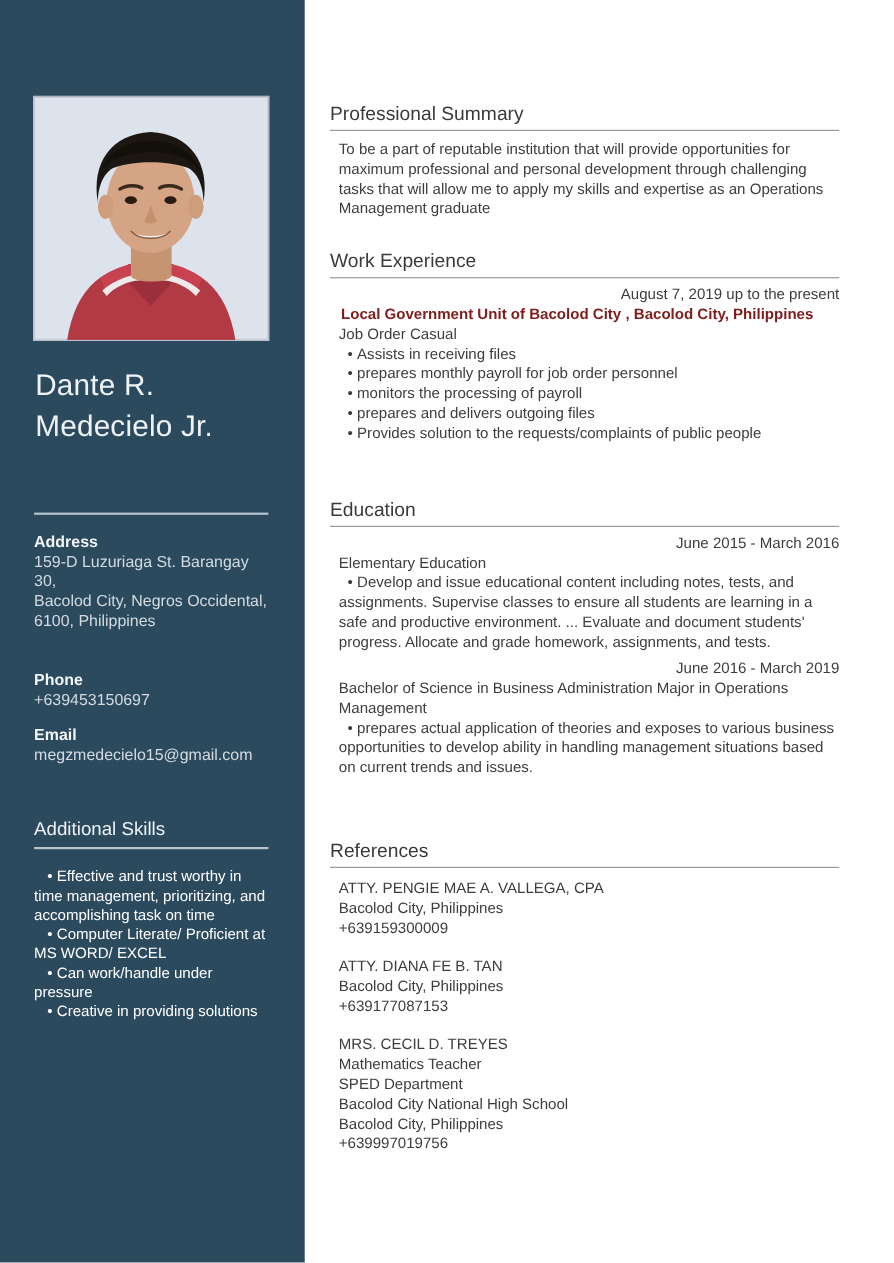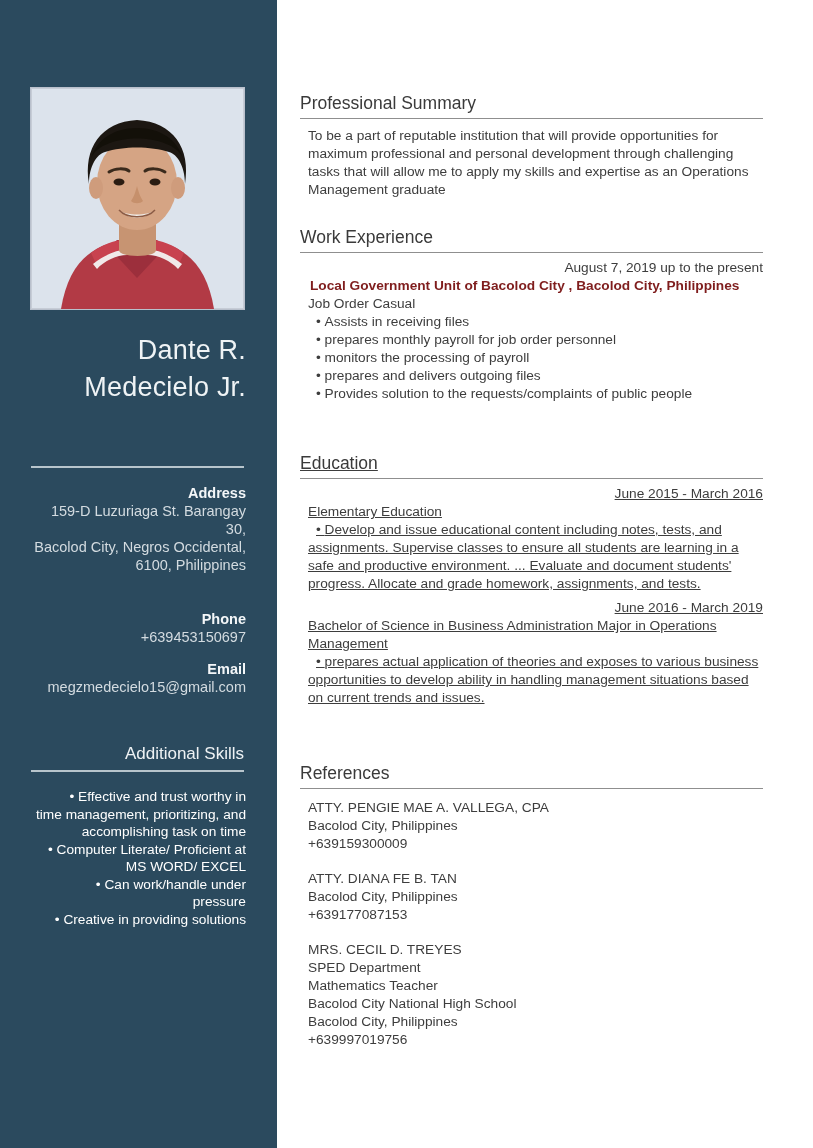--- a/index.html
+++ b/index.html
@@ -12,21 +12,20 @@
     background: #ffffff;
     overflow: hidden;
   }
 
   
   .sidebar {
     width: 277px; flex-shrink: 0;
     background: var(--sidebar_background, #2b4a5e);
     color: #d6dee3;
     padding: 88px 31px 0 31px;
-    text-align: right;
   }
   .photo-frame {
     width: 213px; height: 221px;
     background: #dce3ec;
     outline: 1px solid #b9c0cc;
   }
   .photo-frame svg { display: block; }
   .name {
     margin: 23px 0 0 1px;
     font-size: 27px; font-weight: 400;
@@ -69,21 +68,21 @@
   .section-title {
     margin: 0; font-size: 17.5px; font-weight: 400;
     color: #3a3a3a; padding-bottom: 4px;
     border-bottom: 1.5px solid var(--heading_underline, #8f8f8f);
   }
   .section-body { padding-left: 8px; font-size: 13.7px; line-height: 18px; }
   .summary-text { margin: 8px 0 0 0; }
 
   .section { margin-top: 0; }
   .section.work { margin-top: 28px; }
-  .section.education { margin-top: 50px; text-decoration: underline; }
+  .section.education { margin-top: 50px; }
   .section.references { margin-top: 56px; }
 
   .entry-date { margin: 6px 0 0 0; text-align: right; color: #3d3d3d; }
   .entry-org, .entry-school { margin: 0; font-weight: bold; color: #7f1d1d; padding-left: 2px; }
   .entry-role, .entry-degree { margin: 0; }
   .bullet { margin: 0; text-indent: 8px; }
   .bullet::before { content: "\2022\00a0"; }
   .edu-entry + .edu-entry { margin-top: 2px; }
 
   .refs { margin-top: 10px; }
@@ -238,22 +237,22 @@
             <p class="ref-line">ATTY. DIANA FE B. TAN</p>
               <p class="ref-line">Bacolod City, Philippines</p>
               <p class="ref-line">+639177087153</p>
             </div>
           </div>
 
           <div class="ref">
             <div>
 
             <p class="ref-line">MRS. CECIL D. TREYES</p>
+              <p class="ref-line">Mathematics Teacher</p>
               <p class="ref-line">SPED Department</p>
-              <p class="ref-line">Mathematics Teacher</p>
               <p class="ref-line">Bacolod City National High School</p>
               <p class="ref-line">Bacolod City, Philippines</p>
               <p class="ref-line">+639997019756</p>
             </div>
           </div>
         </div>
     </section>
 
   </main>
 </div>

